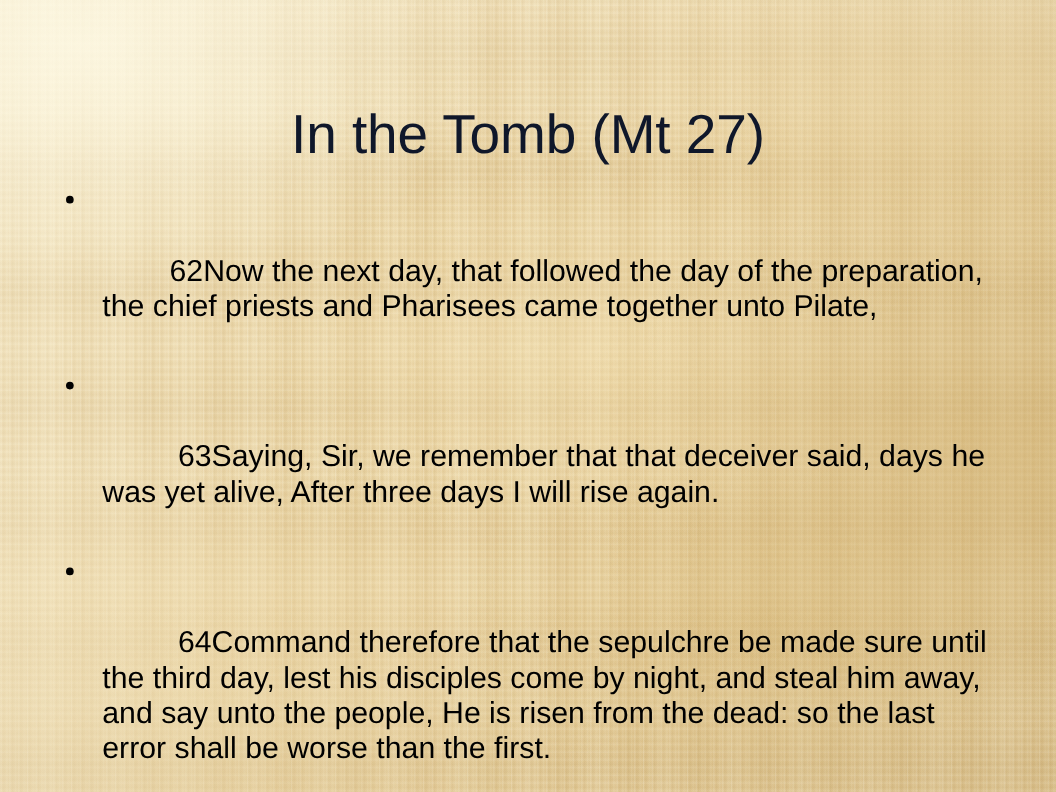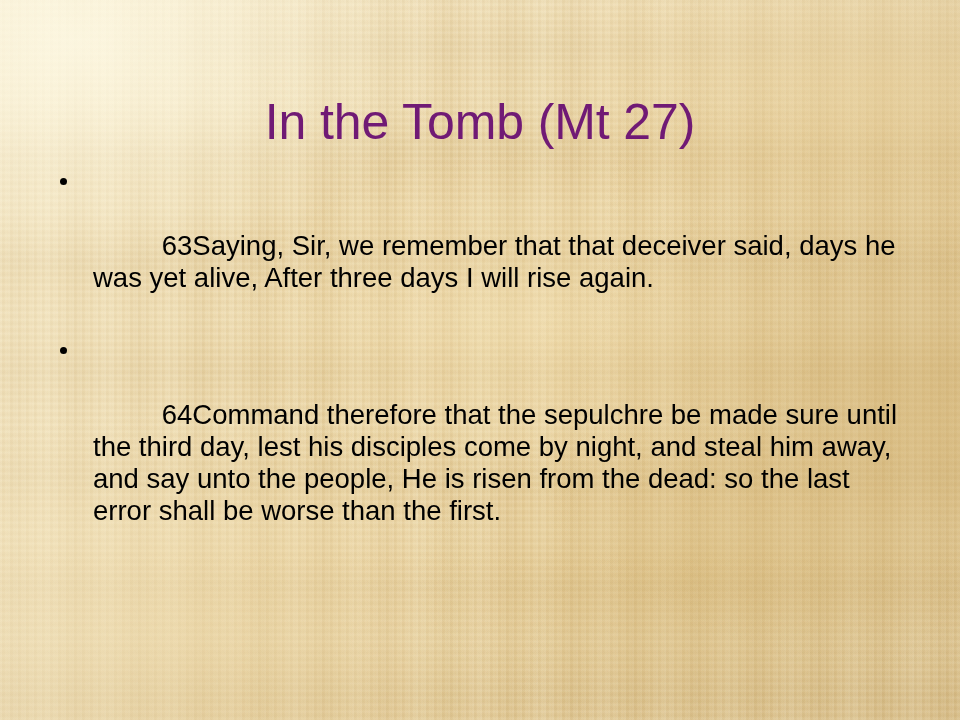--- a/index.html
+++ b/index.html
@@ -89,21 +89,21 @@
 
   .slide-title {
     position: absolute;
     top: 58px;
     left: 0;
     width: 960px;
     text-align: center;
     font-size: 50px;
     font-weight: 400;
     line-height: 60px;
-    color: #701a75;
+    color: #0f172a;
     letter-spacing: -0.1px;
     white-space: nowrap;
   }
 
   .body-list {
     position: absolute;
     top: 166px;
     left: 55px;
     width: 855px;
     margin: 0;
@@ -143,20 +143,24 @@
 
   <div class="paper-texture"></div>
   <div class="paper-vignette"></div>
 
   <div class="content">
 
     <h1 class="slide-title">In the Tomb (Mt 27)</h1>
 
     <ul class="body-list">
 
+      <li class="bullet-item">
+        <span class="bullet-marker"></span>
+        <span>62Now the next day, that followed the day of the preparation, the chief priests and Pharisees came together unto Pilate,</span>
+      </li>
 
       <li class="bullet-item">
         <span class="bullet-marker"></span>
         <span> 63Saying, Sir, we remember that that deceiver said, days he was yet alive, After three days I will rise again.</span>
       </li>
 
       <li class="bullet-item">
         <span class="bullet-marker"></span>
         <span> 64Command therefore that the sepulchre be made sure until the third day, lest his disciples come by night, and steal him away, and say unto the people, He is risen from the dead: so the last error shall be worse than the first.</span>
       </li>

